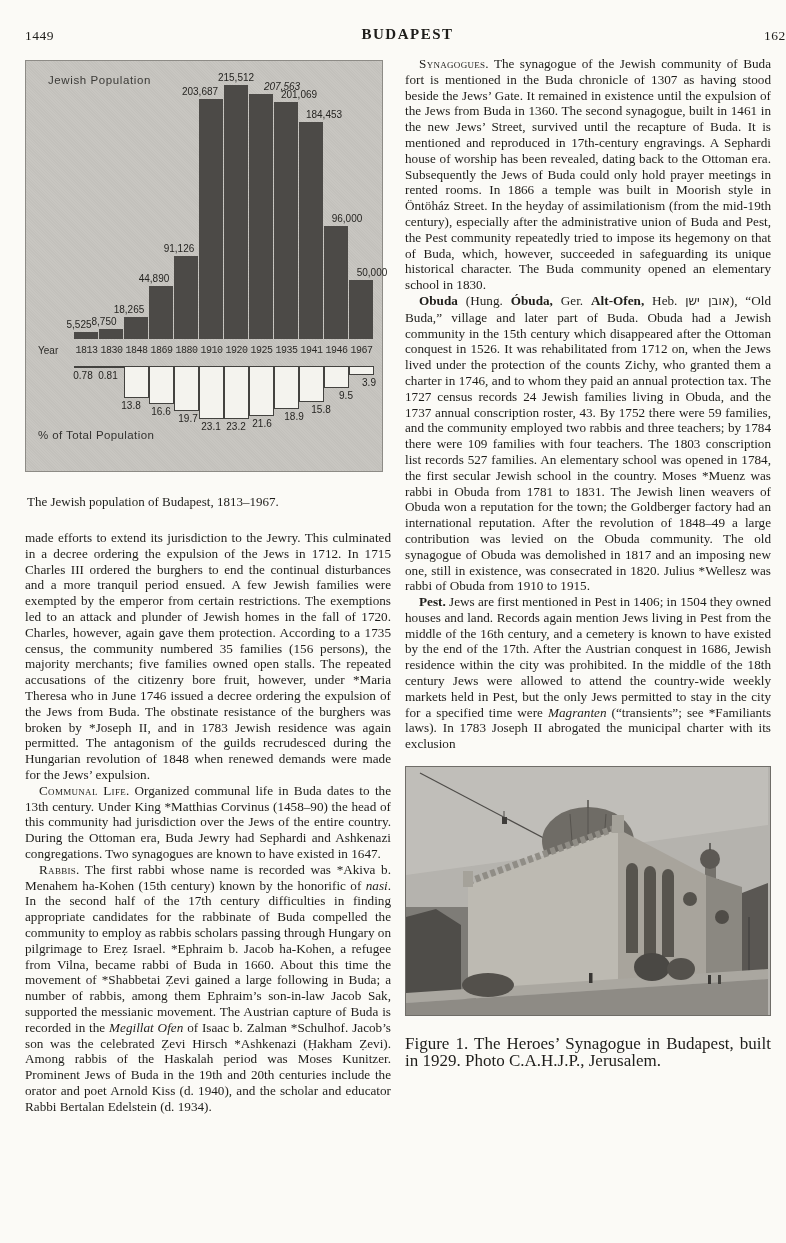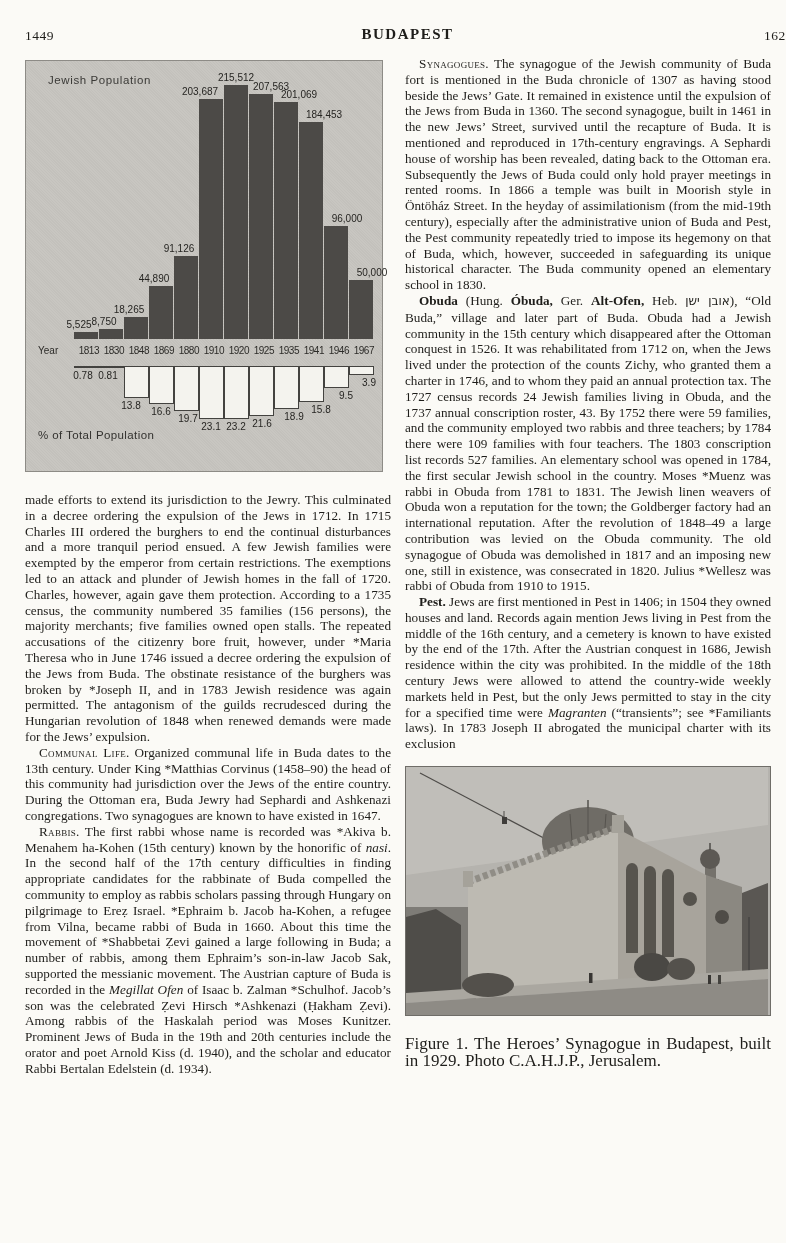--- a/index.html
+++ b/index.html
@@ -19,21 +19,21 @@
     background:#c6c4bf;
     background-image:repeating-linear-gradient(45deg,#c8c6c1 0 1px,#c3c1bc 1px 2px);
     border:1px solid #8d8b86;
     font-family:"Liberation Sans","DejaVu Sans",sans-serif;color:#2a2927;}
   .chart-title{position:absolute;top:13px;left:22px;font-size:11.5px;letter-spacing:.6px;color:#3b3a37;}
   #popBars{position:absolute;left:48px;top:24px;width:300px;height:254px;}
   .pop-bar{position:absolute;bottom:0;width:24px;background:#4c4a47;}
   .pop-label{position:absolute;width:60px;text-align:center;font-size:10px;white-space:nowrap;color:#262522;}
   #yearRow{position:absolute;left:0;top:284px;width:100%;height:13px;font-size:10px;color:#2c2b28;padding-left:31px;}
   .year-axis-label{position:absolute;left:12px;top:0;}
-  .year-tick{position:absolute;top:0;width:25px;text-align:right;letter-spacing:-.5px;}
+  .year-tick{position:absolute;top:0;width:25px;text-align:center;letter-spacing:-.5px;font-family:Liberation Mono, monospace;}
   #pctBars{position:absolute;left:48px;top:305px;width:300px;height:74px;border-top:1px solid #43423f;}
   .pct-bar{position:absolute;top:-1px;width:25px;box-sizing:border-box;background:#f4f3ee;border:1px solid #43423f;}
   .pct-tick{position:absolute;width:40px;text-align:center;font-size:10px;color:#262522;}
   .pct-axis-label{position:absolute;left:12px;top:368px;font-size:11.5px;letter-spacing:.4px;color:#33322f;}
   .chart-caption{margin:22px 0 0 2px;font-size:13px;}
   
   .textblock{margin-top:20px;}
   .para{margin:0;text-align:justify;font-size:13.2px;line-height:15.8px;}
   .ind{text-indent:14px;}
   .r-n{}
@@ -70,21 +70,21 @@
           <div class="pop-label" style="left: 25px; top: 219px;">18,265</div>
           <div class="pop-bar" style="left: 75px; height: 53px;"></div>
           <div class="pop-label" style="left: 50px; top: 188px;">44,890</div>
           <div class="pop-bar" style="left: 100px; height: 83px;"></div>
           <div class="pop-label" style="left: 75px; top: 158px;">91,126</div>
           <div class="pop-bar" style="left: 125px; height: 240px;"></div>
           <div class="pop-label" style="left: 96px; top: 1px;">203,687</div>
           <div class="pop-bar" style="left: 150px; height: 254px;"></div>
           <div class="pop-label" style="left: 132px; top: -13px;">215,512</div>
           <div class="pop-bar" style="left: 175px; height: 245px;"></div>
-          <div class="pop-label" style="left: 167px; top: -4px;">207,563</div>
+          <div class="pop-label" style="left: 178px; top: -4px; font-style: italic;">207,563</div>
           <div class="pop-bar" style="left: 200px; height: 237px;"></div>
           <div class="pop-label" style="left: 195px; top: 4px;">201,069</div>
           <div class="pop-bar" style="left: 225px; height: 217px;"></div>
           <div class="pop-label" style="left: 220px; top: 24px;">184,453</div>
           <div class="pop-bar" style="left: 250px; height: 113px;"></div>
           <div class="pop-label" style="left: 243px; top: 128px;">96,000</div>
           <div class="pop-bar" style="left: 275px; height: 59px;"></div>
           <div class="pop-label" style="left: 268px; top: 182px; text-align: center;">50,000</div>
         </div>
       <div id="yearRow">
@@ -123,20 +123,21 @@
           <div class="pct-tick" style="left: 200px; top: 44px;">18.9</div>
           <div class="pct-bar" style="left: 225px; height: 36px;"></div>
           <div class="pct-tick" style="left: 227px; top: 37px;">15.8</div>
           <div class="pct-bar" style="left: 250px; height: 22px;"></div>
           <div class="pct-tick" style="left: 252px; top: 23px;">9.5</div>
           <div class="pct-bar" style="left: 275px; height: 9px;"></div>
           <div class="pct-tick" style="left: 275px; top: 10px;">3.9</div>
         </div>
       <div class="pct-axis-label">% of Total Population</div>
     </div>
+    <p class="chart-caption">The Jewish population of Budapest, 1813–1967.</p>
     <div id="leftText" class="textblock">
         <p class="para"><span class="r-n">made efforts to extend its jurisdiction to the Jewry. This culminated in a decree ordering the expulsion of the Jews in 1712. In 1715 Charles III ordered the burghers to end the continual disturbances and a more tranquil period ensued. A few Jewish families were exempted by the emperor from certain restrictions. The exemptions led to an attack and plunder of Jewish homes in the fall of 1720. Charles, however, again gave them protection. According to a 1735 census, the community numbered 35 families (156 persons), the majority merchants; five families owned open stalls. The repeated accusations of the citizenry bore fruit, however, under *Maria Theresa who in June 1746 issued a decree ordering the expulsion of the Jews from Buda. The obstinate resistance of the burghers was broken by *Joseph II, and in 1783 Jewish residence was again permitted. The antagonism of the guilds recrudesced during the Hungarian revolution of 1848 when renewed demands were made for the Jews’ expulsion.</span></p>
         <p class="para ind"><span class="r-sc">Communal Life</span><span class="r-n">. Organized communal life in Buda dates to the 13th century. Under King *Matthias Corvinus (1458–90) the head of this community had jurisdiction over the Jews of the entire country. During the Ottoman era, Buda Jewry had Sephardi and Ashkenazi congregations. Two synagogues are known to have existed in 1647.</span></p>
         <p class="para ind"><span class="r-sc">Rabbis</span><span class="r-n">. The first rabbi whose name is recorded was *Akiva b. Menahem ha-Kohen (15th century) known by the honorific of </span><span class="r-i">nasi</span><span class="r-n">. In the second half of the 17th century difficulties in finding appropriate candidates for the rabbinate of Buda compelled the community to employ as rabbis scholars passing through Hungary on pilgrimage to Ereẓ Israel. *Ephraim b. Jacob ha-Kohen, a refugee from Vilna, became rabbi of Buda in 1660. About this time the movement of *Shabbetai Ẓevi gained a large following in Buda; a number of rabbis, among them Ephraim’s son-in-law Jacob Sak, supported the messianic movement. The Austrian capture of Buda is recorded in the </span><span class="r-i">Megillat Ofen</span><span class="r-n"> of Isaac b. Zalman *Schulhof. Jacob’s son was the celebrated Ẓevi Hirsch *Ashkenazi (Ḥakham Ẓevi). Among rabbis of the Haskalah period was Moses Kunitzer. Prominent Jews of Buda in the 19th and 20th centuries include the orator and poet Arnold Kiss (d. 1940), and the scholar and educator Rabbi Bertalan Edelstein (d. 1934).</span></p>
       </div>
   </section>
 
   <section class="col-right">
     <div id="rightText">
         <p class="para ind"><span class="r-sc">Synagogues</span><span class="r-n">. The synagogue of the Jewish community of Buda fort is mentioned in the Buda chronicle of 1307 as having stood beside the Jews’ Gate. It remained in existence until the expulsion of the Jews from Buda in 1360. The second synagogue, built in 1461 in the new Jews’ Street, survived until the recapture of Buda. It is mentioned and reproduced in 17th-century engravings. A Sephardi house of worship has been revealed, dating back to the Ottoman era. Subsequently the Jews of Buda could only hold prayer meetings in rented rooms. In 1866 a temple was built in Moorish style in Öntöház Street. In the heyday of assimilationism (from the mid-19th century), especially after the administrative union of Buda and Pest, the Pest community repeatedly tried to impose its hegemony on that of Buda, which, however, succeeded in safeguarding its unique historical character. The Buda community opened an elementary school in 1830.</span></p>

